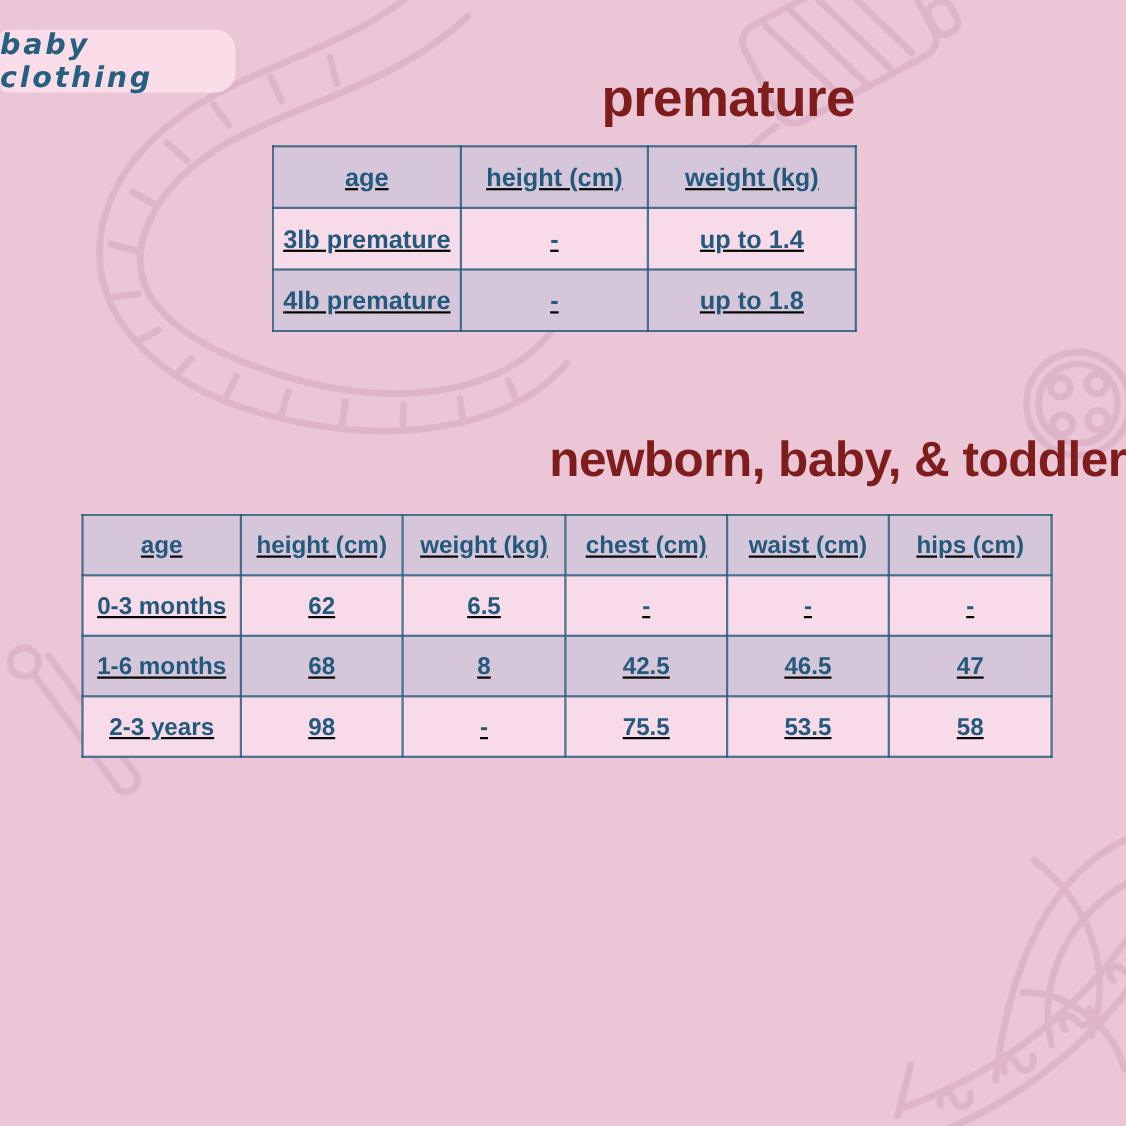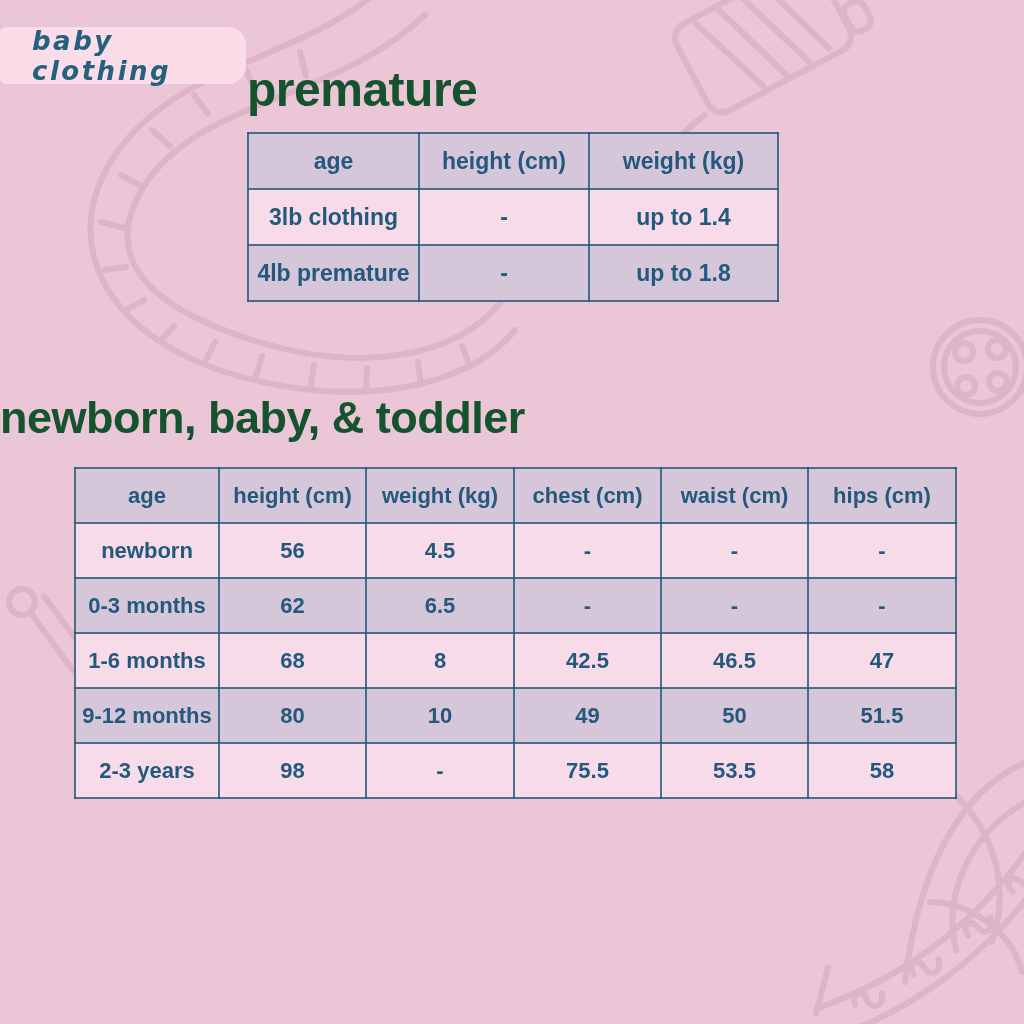--- a/index.html
+++ b/index.html
@@ -6,30 +6,30 @@
   .poster{
     position:relative;width:1024px;height:1024px;overflow:hidden;
     background:#eac6d6;
     font-family:"Liberation Sans", sans-serif;
   }
   .deco{position:absolute;left:0;top:0;z-index:0;}
   .badge{
     position:absolute;left:0;top:27px;z-index:2;
     width:214px;height:57px;background:#fbdde9;
     border-radius:6px 18px 18px 6px;
-    display:flex;align-items:center;justify-content:center;padding-left:32px;
+    display:flex;align-items:center;justify-content:center;
   }
   .badge span{
     font-family:"DejaVu Sans", sans-serif;font-style:italic;font-weight:700;
     font-size:26px;color:#26607f;letter-spacing:2.5px;
   }
-  .title{position:absolute;z-index:2;text-align:left;font-weight:700;color:#14532d;letter-spacing:-0.5px;}
+  .title{position:absolute;z-index:2;text-align:right;font-weight:700;color:#7f1d1d;letter-spacing:-0.5px;}
   .title.t1{left:247px;width:530px;top:62px;font-size:48px;}
   .title.t2{left:0;width:1024px;top:392px;font-size:45px;}
-  table{position:absolute;z-index:2;border-collapse:collapse;table-layout:fixed;}
+  table{position:absolute;z-index:2;border-collapse:collapse;table-layout:fixed;text-decoration:underline;}
   table.premature{left:247px;top:132px;width:530px;}
   table.toddler{left:74px;top:467px;width:881px;}
   th,td{
     border:2px solid rgba(35,90,122,0.82);
     text-align:center;vertical-align:middle;
     color:#22597c;font-weight:700;
   }
   table.premature th,table.premature td{height:52px;font-size:23px;}
   table.toddler th,table.toddler td{height:51px;font-size:22px;}
   thead tr{background:#d6c6d9;}
@@ -126,21 +126,21 @@
       </colgroup>
     <thead>
       <tr>
         <th>age</th>
         <th>height (cm)</th>
         <th>weight (kg)</th>
       </tr>
     </thead>
     <tbody>
       <tr>
-        <td>3lb clothing</td>
+        <td>3lb premature</td>
         <td>-</td>
         <td>up to 1.4</td>
       </tr>
       <tr>
         <td>4lb premature</td>
         <td>-</td>
         <td>up to 1.8</td>
       </tr>
     </tbody>
   </table>
@@ -160,52 +160,36 @@
         <th>age</th>
         <th>height (cm)</th>
         <th>weight (kg)</th>
         <th>chest (cm)</th>
         <th>waist (cm)</th>
         <th>hips (cm)</th>
       </tr>
     </thead>
     <tbody>
       <tr>
-        <td>newborn</td>
-        <td>56</td>
-        <td>4.5</td>
-        <td>-</td>
-        <td>-</td>
-        <td>-</td>
-      </tr>
-      <tr>
         <td>0-3 months</td>
         <td>62</td>
         <td>6.5</td>
         <td>-</td>
         <td>-</td>
         <td>-</td>
       </tr>
       <tr>
         <td>1-6 months</td>
         <td>68</td>
         <td>8</td>
         <td>42.5</td>
         <td>46.5</td>
         <td>47</td>
       </tr>
       <tr>
-        <td>9-12 months</td>
-        <td>80</td>
-        <td>10</td>
-        <td>49</td>
-        <td>50</td>
-        <td>51.5</td>
-      </tr>
-      <tr>
         <td>2-3 years</td>
         <td>98</td>
         <td>-</td>
         <td>75.5</td>
         <td>53.5</td>
         <td>58</td>
       </tr>
     </tbody>
   </table>
 

